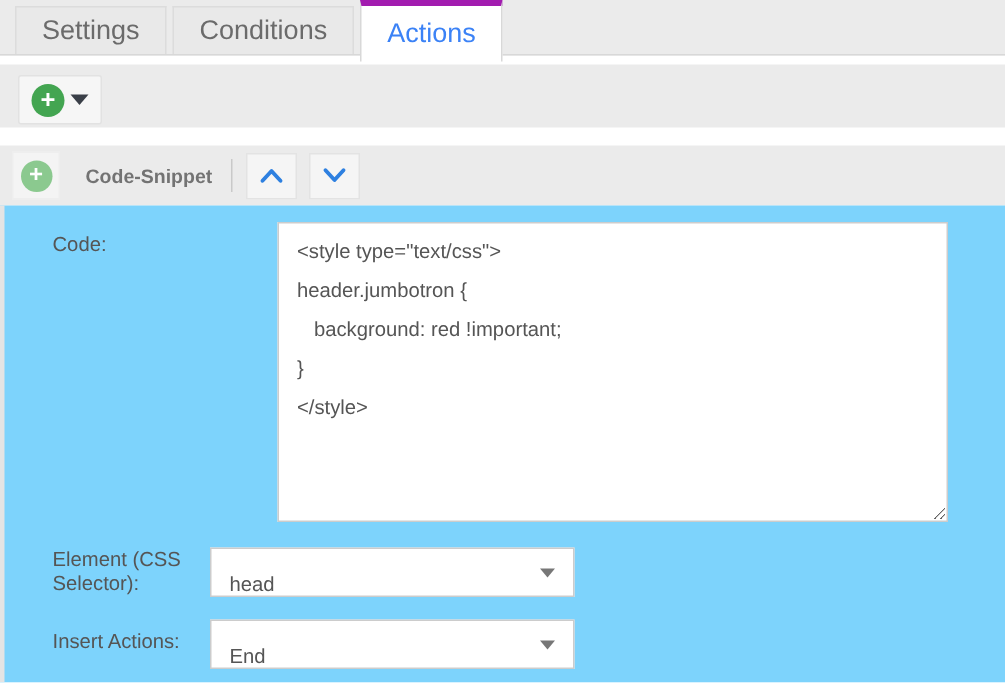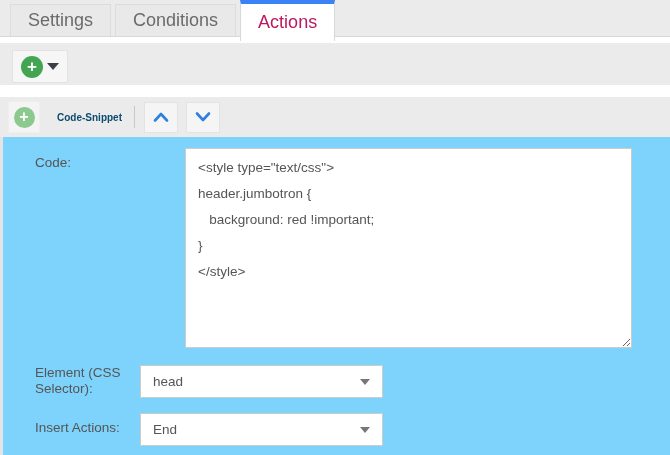--- a/index.html
+++ b/index.html
@@ -15,22 +15,22 @@
     background:#ebebeb; border-bottom:1px solid #d8d8d8;
     display:flex; align-items:flex-end; padding-left:10px;
   }
   .tab {
     height:32px; display:flex; align-items:center; padding:0 17px;
     font-size:18px; color:#6b6b6b; background:#e9e9e9;
     border:1px solid #dcdcdc; border-bottom:none; margin-right:4px; cursor:pointer;
   }
   .tab.active {
     height:41px; margin-bottom:-5px; position:relative; z-index:2;
-    background:#fff; color:#be185d;
-    border:1px solid #d8d8d8; border-bottom:none; border-top:4px solid #3b82f6;
+    background:#fff; color:#3b82f6;
+    border:1px solid #d8d8d8; border-bottom:none; border-top:4px solid #a21caf;
     align-items:flex-start; padding-top:8px;
   }
 
   
   .toolbar {
     position:absolute; left:0; top:43px; width:670px; height:42px; background:#ebebeb;
   }
   .add-btn {
     position:absolute; left:12px; top:7px; width:56px; height:33px;
     background:#f6f6f6; border:1px solid #e2e2e2; border-radius:2px;
@@ -53,21 +53,21 @@
 
   
   .section-header {
     position:absolute; left:0; top:97px; width:670px; height:40px; background:#ebebeb;
     display:flex; align-items:center;
   }
   .icon-btn {
     width:32px; height:32px; margin-left:8px; background:#f4f4f4; border:1px solid #eee;
     display:flex; align-items:center; justify-content:center; cursor:pointer;
   }
-  .section-title { margin-left:17px; font-size:10px; font-weight:bold; color:#0c4a6e; }
+  .section-title { margin-left:17px; font-size:13px; font-weight:bold; color:#737373; }
   .v-divider { width:1px; height:22px; background:#c9c9c9; margin:0 9px 0 12px; }
   .arrow-btn {
     width:34px; height:31px; margin-right:8px; background:#f5f5f5; border:1px solid #e3e3e3;
     display:flex; align-items:center; justify-content:center; cursor:pointer;
   }
 
   
   .panel-body {
     position:absolute; left:0; top:137px; width:670px; height:318px;
     background:#7dd3fc; border-left:3px solid #e4e4e4;
@@ -81,21 +81,21 @@
 
   textarea.code-area {
     position:absolute; left:182px; top:11px; width:447px; height:200px;
     border:1px solid #ccc; background:#fff; color:#555;
     font-family:"Liberation Sans", sans-serif; font-size:13.5px; line-height:26px;
     padding:6px 12px; outline:none; resize:both;
   }
 
   .select-box {
     position:absolute; width:243px; height:33px; border:1px solid #ccc; background:#fff;
-    display:flex; align-items:center; padding:0 12px; font-size:13.5px; color:#555;
+    display:flex; align-items:flex-end; padding:0 12px; font-size:13.5px; color:#555;
     cursor:pointer;
   }
   .select-elem   { left:137px; top:228px; }
   .select-insert { left:137px; top:276px; }
   .select-box .caret-down { position:absolute; right:12px; top:13px; }
 </style>
 </head>
 <body>
 
 <div class="screen">

